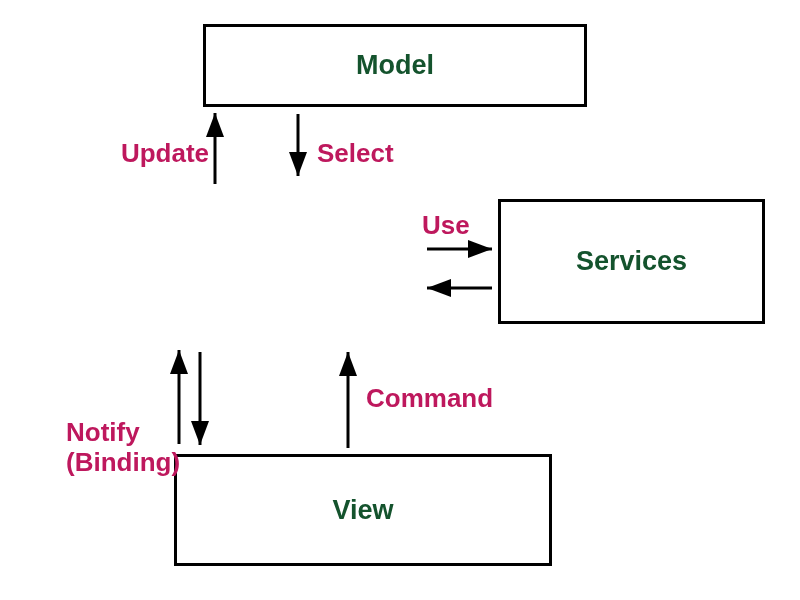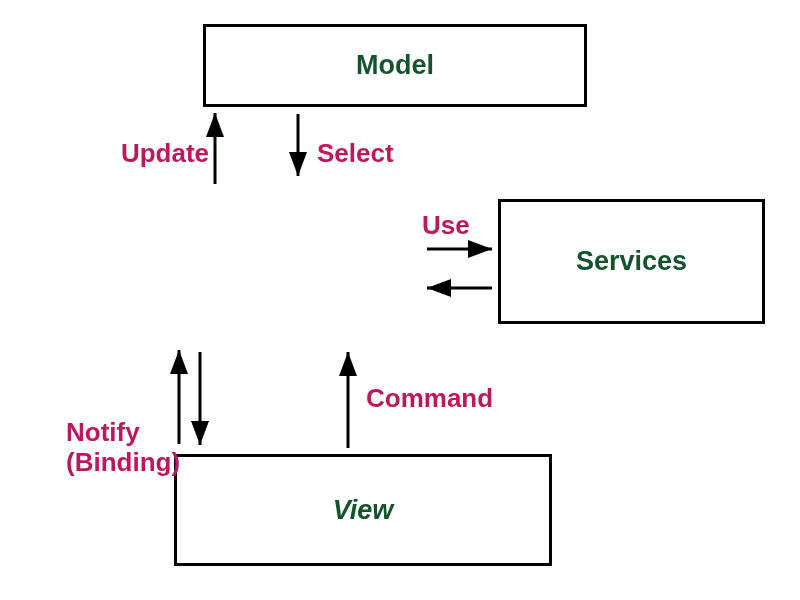--- a/index.html
+++ b/index.html
@@ -28,21 +28,21 @@
     align-items: center;
     justify-content: center;
     font-weight: bold;
     font-size: 27px;
     color: #14532d;
     letter-spacing: 0px;
   }
   .node-model     { left: 203px; top: 24px;  width: 384px; height: 83px; }
   .node-viewmodel { left: 77px;  top: 184px; width: 341px; height: 161px; }
   .node-services  { left: 498px; top: 199px; width: 267px; height: 125px; }
-  .node-view      { left: 174px; top: 454px; width: 378px; height: 112px; font-style: italic; }
+  .node-view      { left: 174px; top: 454px; width: 378px; height: 112px; }
   .edge-label {
     position: absolute;
     font-weight: bold;
     font-size: 26px;
     line-height: 1.15;
     color: #be185d;
     white-space: nowrap;
   }
   .label-update  { right: 591px; top: 139px; text-align: right; }
   .label-select  { left: 317px;  top: 139px; }

